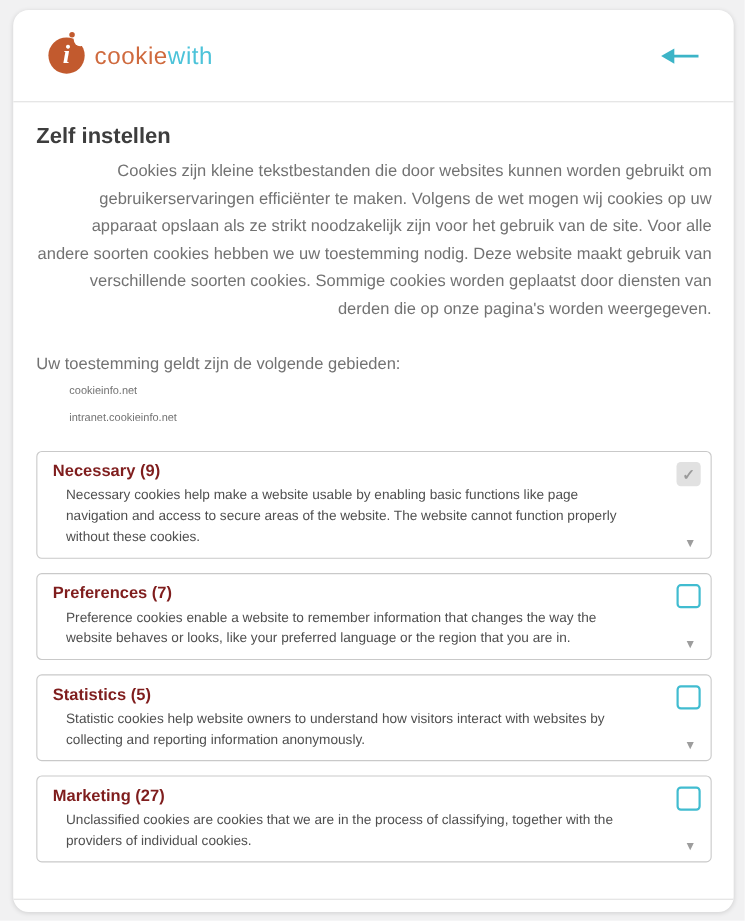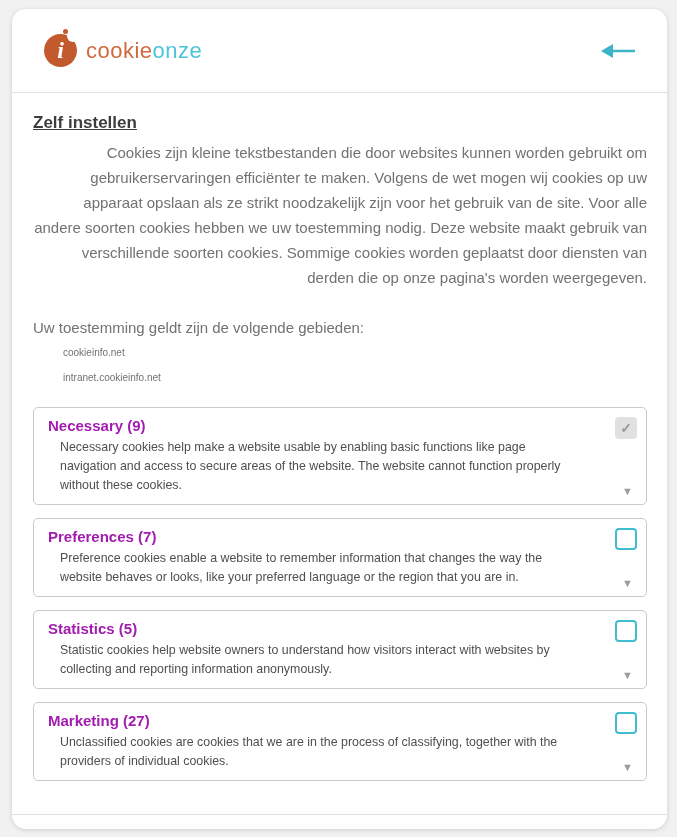--- a/index.html
+++ b/index.html
@@ -58,25 +58,24 @@
     border-radius: 50%;
     top: -5px; right: 9px;
   }
   .brand { font-size: 22px; letter-spacing: 0.5px; }
   .brand .b1 { color: #cf6a3e; }
   .brand .b2 { color: #4cc3d9; }
   .back-arrow { cursor: pointer; display: inline-flex; align-items: center; }
   
   .content { padding: 16px 20px 0 21px; flex: 1 1 auto; }
   .title {
-    font-size: 17px;
+    font-size: 20px;
     font-weight: bold;
     color: #3d3d3d;
     margin: 4px 0 7px;
-    text-decoration: underline;
   }
   .description {
     font-size: 15px;
     color: #727272;
     line-height: 25px;
     margin-bottom: 25px;
     text-align: right;
   }
   .scope-label { font-size: 15px; color: #727272; line-height: 25px; }
   .domains { list-style: none; padding-left: 30px; }
@@ -87,21 +86,21 @@
     position: relative;
     border: 1px solid #c9c9c9;
     border-radius: 5px;
     padding: 8px 14px 9px;
     margin-bottom: 13px;
     background: #ffffff;
   }
   .category-title {
     font-size: 15px;
     font-weight: bold;
-    color: #a21caf;
+    color: #7f1d1d;
     margin: 1px 0 4px;
   }
   .category-desc {
     font-size: 12.4px;
     color: #4f4f4f;
     line-height: 19px;
     padding-right: 48px;
     margin-left: 12px;
   }
   .checkbox {
@@ -149,21 +148,21 @@
 
 <div class="card">
 
   <div class="header">
     <div class="logo">
       <div class="cookie-icon">
         <span>i</span>
         <span class="bite"></span>
         <span class="crumb"></span>
       </div>
-      <div class="brand"><span class="b1">cookie</span><span class="b2">onze</span></div>
+      <div class="brand"><span class="b1">cookie</span><span class="b2">with</span></div>
     </div>
     <span class="back-arrow">
       <svg width="38" height="20" viewBox="0 0 38 20">
         <line x1="36" y1="10" x2="9" y2="10" stroke="#3cb4c7" stroke-width="2.6"></line>
         <polygon points="2,10 14,3 14,17" fill="#3cb4c7"></polygon>
       </svg>
     </span>
   </div>
 
   <div class="content">

